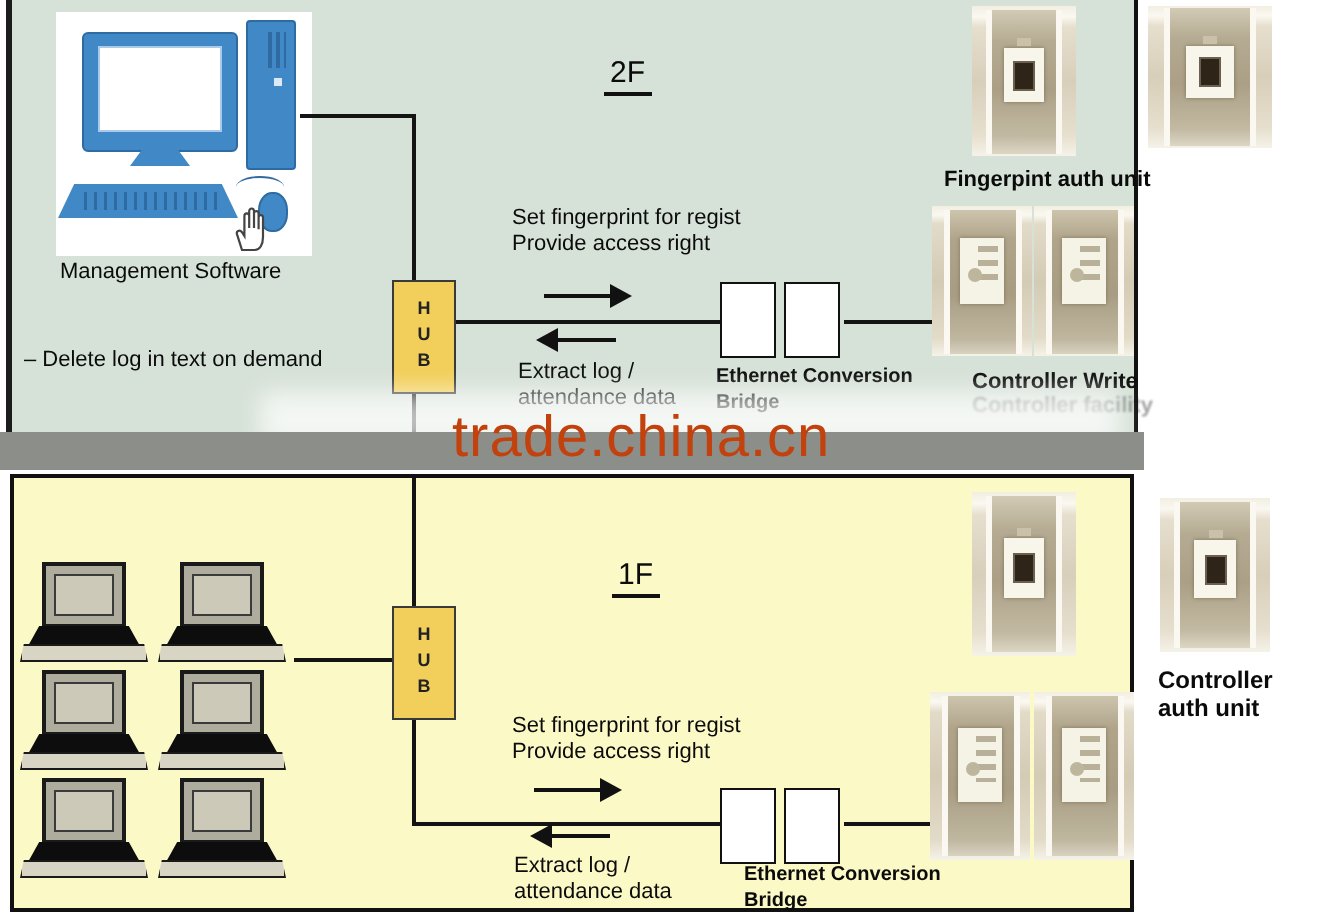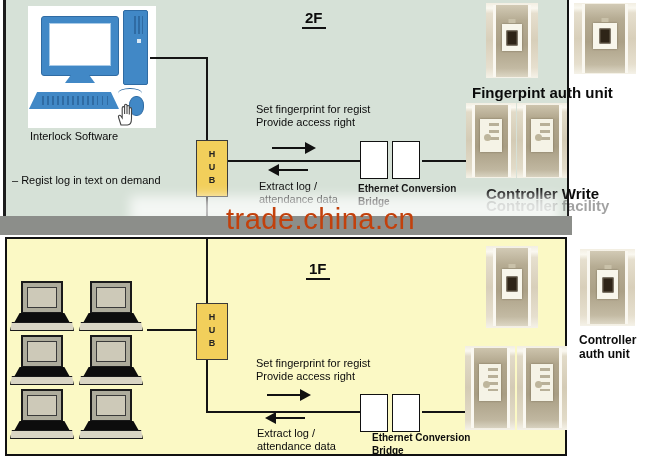--- a/index.html
+++ b/index.html
@@ -4,25 +4,25 @@
 <style>
   html,body{margin:0;padding:0;background:#fff;}
   #canvas{position:relative;width:659px;height:462px;background:#ffffff;overflow:hidden;
           font-family:"Liberation Sans", sans-serif;color:#0b0b0b;}
   .abs{position:absolute;}
   
   .panel2{left:3px;top:0;width:566px;height:216px;background:#d6e1d7;
           border-left:3px solid #1c1c1c;border-right:2px solid #111;box-sizing:border-box;}
   .panel1{left:5px;top:237px;width:562px;height:219px;background:#fbf9c5;
           border:2px solid #111;box-sizing:border-box;}
-  .floor-title{font-size:15px;font-weight:bold;border-bottom:2px solid #111;padding:0 3px 1px 3px;}
+  .floor-title{font-size:15px;font-weight:normal;border-bottom:2px solid #111;padding:0 3px 1px 3px;margin-top:19px;}
   
   .t11{font-size:11px;line-height:13px;}
   .t10b{font-size:10px;font-weight:bold;line-height:13px;}
-  .cap{font-size:15px;font-weight:bold;}
+  .cap{font-size:11px;font-weight:bold;}
   .obscured{opacity:.38;filter:blur(.6px);}
   
   .ln{background:#141414;}
   
   .arr{height:2px;background:#111;}
   .arr.r::after{content:"";position:absolute;right:-2px;top:-5px;width:0;height:0;
     border-left:11px solid #111;border-top:6px solid transparent;border-bottom:6px solid transparent;}
   .arr.l::before{content:"";position:absolute;left:-2px;top:-5px;width:0;height:0;
     border-right:11px solid #111;border-top:6px solid transparent;border-bottom:6px solid transparent;}
   
@@ -106,22 +106,22 @@
     <div class="pc-tower"></div>
     <div class="pc-kb"></div>
     <div class="pc-cord"></div>
     <div class="pc-mouse"></div>
     <svg class="abs hand" width="22" height="24" viewBox="0 0 22 24">
       <path d="M7,23 L4.6,15.5 C3.8,13.6 5.8,12.6 6.9,14 L8.2,16 L8.2,6 C8.2,4.2 10.6,4.2 10.6,6
                L10.6,12 L10.6,3.6 C10.6,1.8 13,1.8 13,3.6 L13,12 L13,4.8 C13,3.1 15.3,3.1 15.3,4.8
                L15.3,12.6 L15.3,6.8 C15.3,5.2 17.5,5.2 17.5,6.8 L17.5,16.5 C17.5,20.5 15.8,23 13.4,23 Z" fill="#ffffff" stroke="#444" stroke-width="1.1"></path>
     </svg>
   </div>
-  <div class="abs t11" style="left:30px;top:130px;">Interlock Software</div>
-  <div class="abs t11" style="left:12px;top:174px;">–  Regist log in text on demand</div>
+  <div class="abs t11" style="left:30px;top:130px;">Management Software</div>
+  <div class="abs t11" style="left:12px;top:174px;">–  Delete log in text on demand</div>
 
   <div class="abs ln" style="left:150px;top:57px;width:57px;height:2px;"></div>
   <div class="abs ln" style="left:206px;top:57px;width:2px;height:83px;"></div>
 
   <div class="abs hub" style="left:196px;top:140px;">
     <span>HUB</span>
   </div>
   <div class="abs ln" style="left:206px;top:197px;width:2px;height:19px;"></div>
 
   <div class="abs ln" style="left:228px;top:160px;width:132px;height:2px;"></div>

